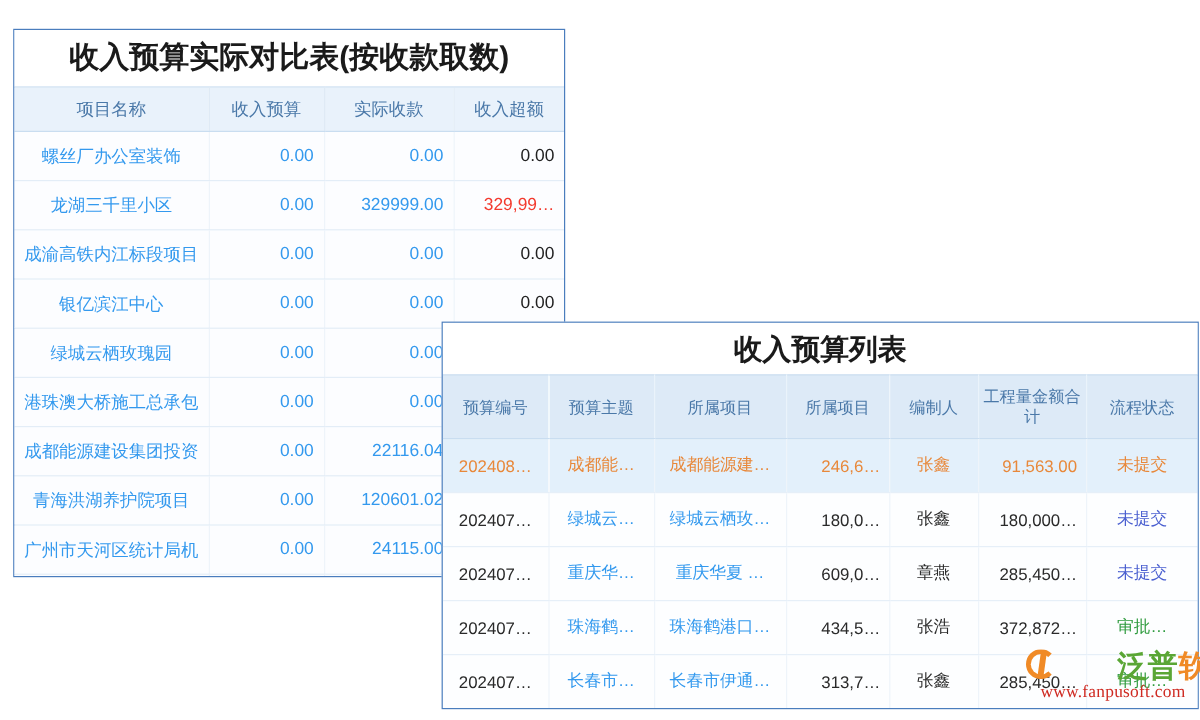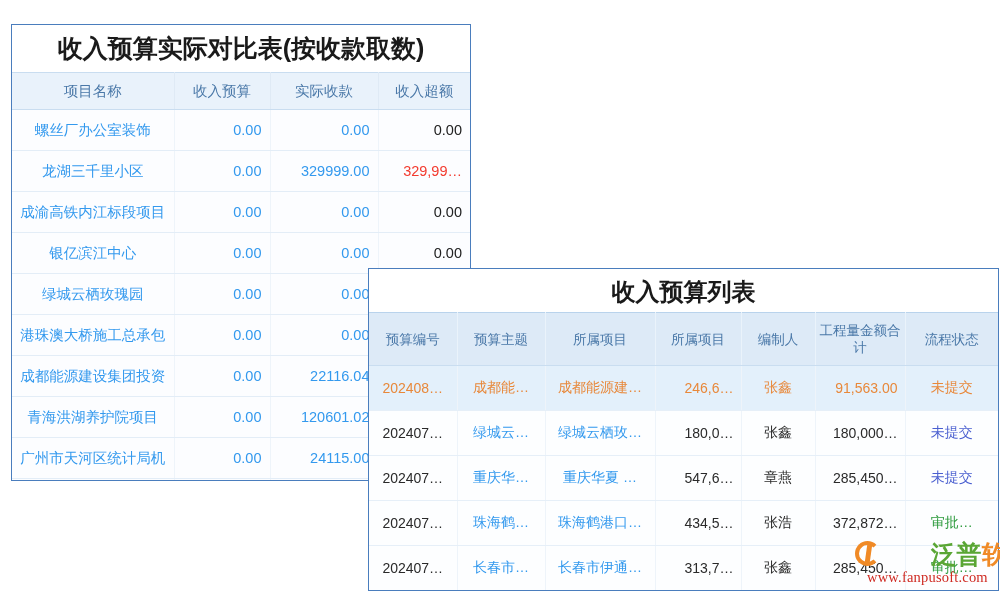--- a/index.html
+++ b/index.html
@@ -345,21 +345,21 @@
             <td class="c-blue t-center">绿城云栖玫…</td>
             <td class="c-dark t-right">180,0…</td>
             <td class="c-dark t-center">张鑫</td>
             <td class="c-dark t-right">180,000…</td>
             <td class="c-purple t-center">未提交</td>
           </tr>
           <tr>
             <td class="c-dark t-center">202407…</td>
             <td class="c-blue t-center">重庆华…</td>
             <td class="c-blue t-center">重庆华夏 …</td>
-            <td class="c-dark t-right">547,6…</td>
+            <td class="c-dark t-right">609,0…</td>
             <td class="c-dark t-center">章燕</td>
             <td class="c-dark t-right">285,450…</td>
             <td class="c-purple t-center">未提交</td>
           </tr>
           <tr>
             <td class="c-dark t-center">202407…</td>
             <td class="c-blue t-center">珠海鹤…</td>
             <td class="c-blue t-center">珠海鹤港口…</td>
             <td class="c-dark t-right">434,5…</td>
             <td class="c-dark t-center">张浩</td>

